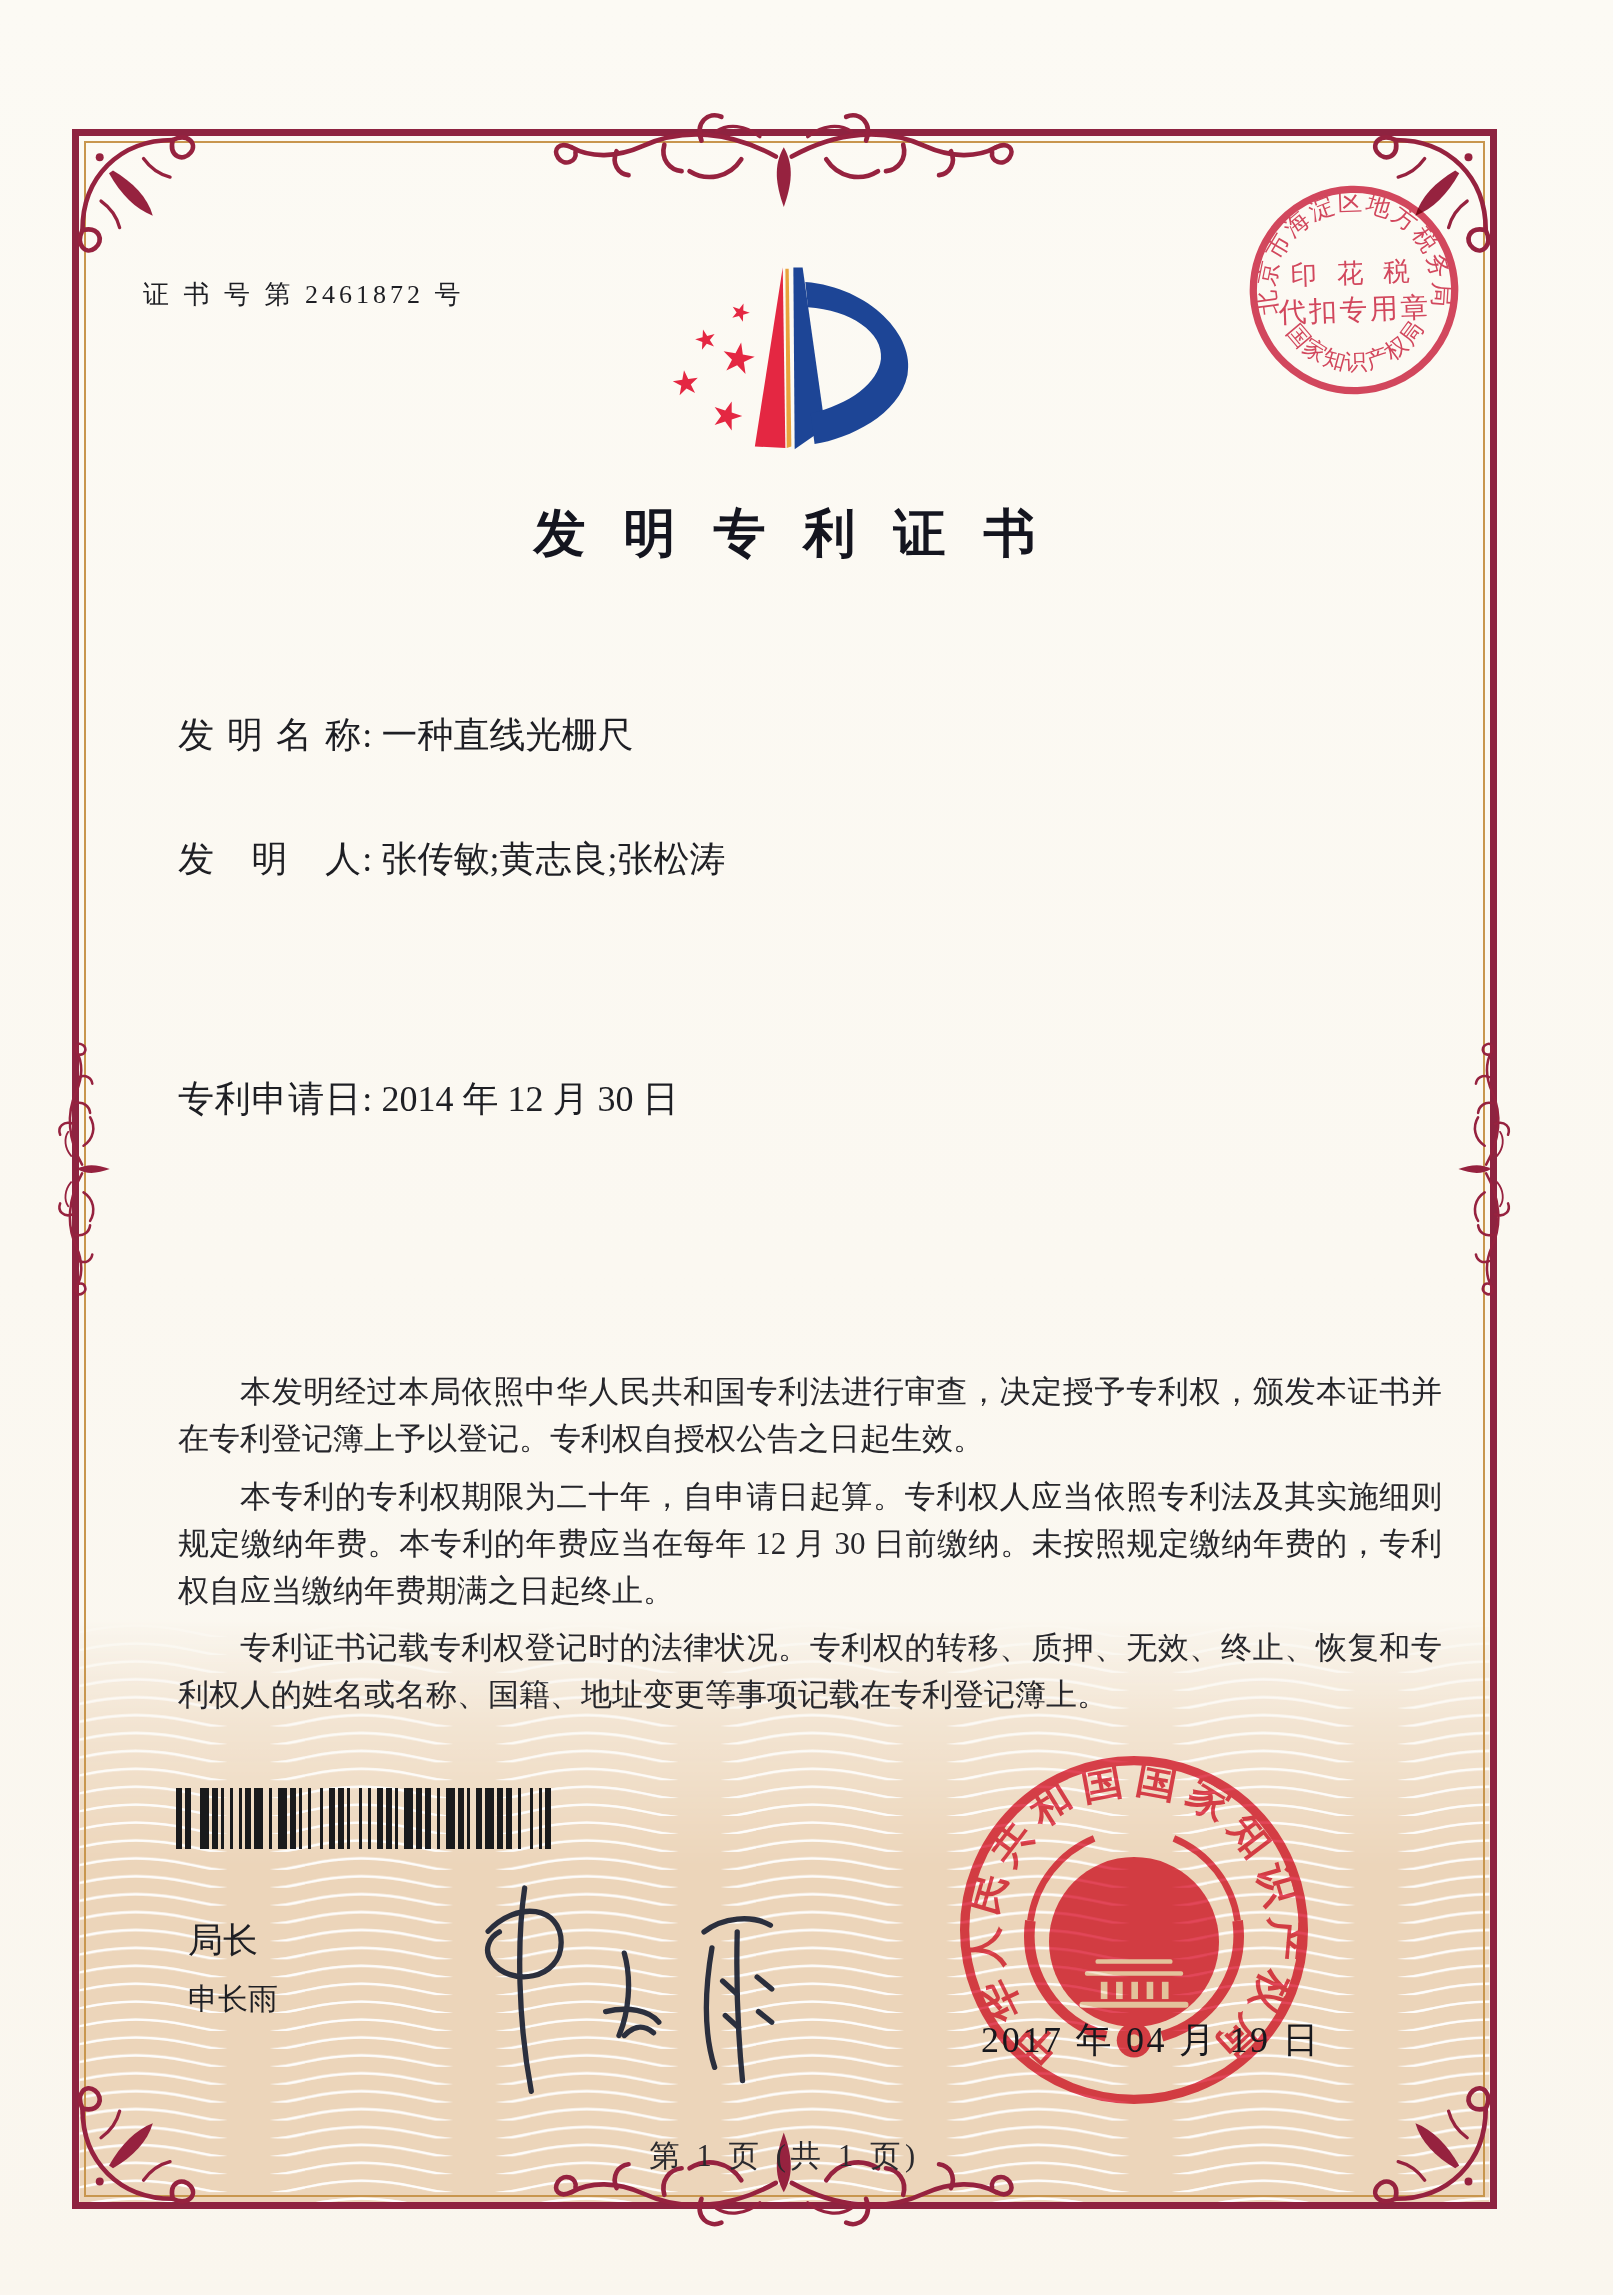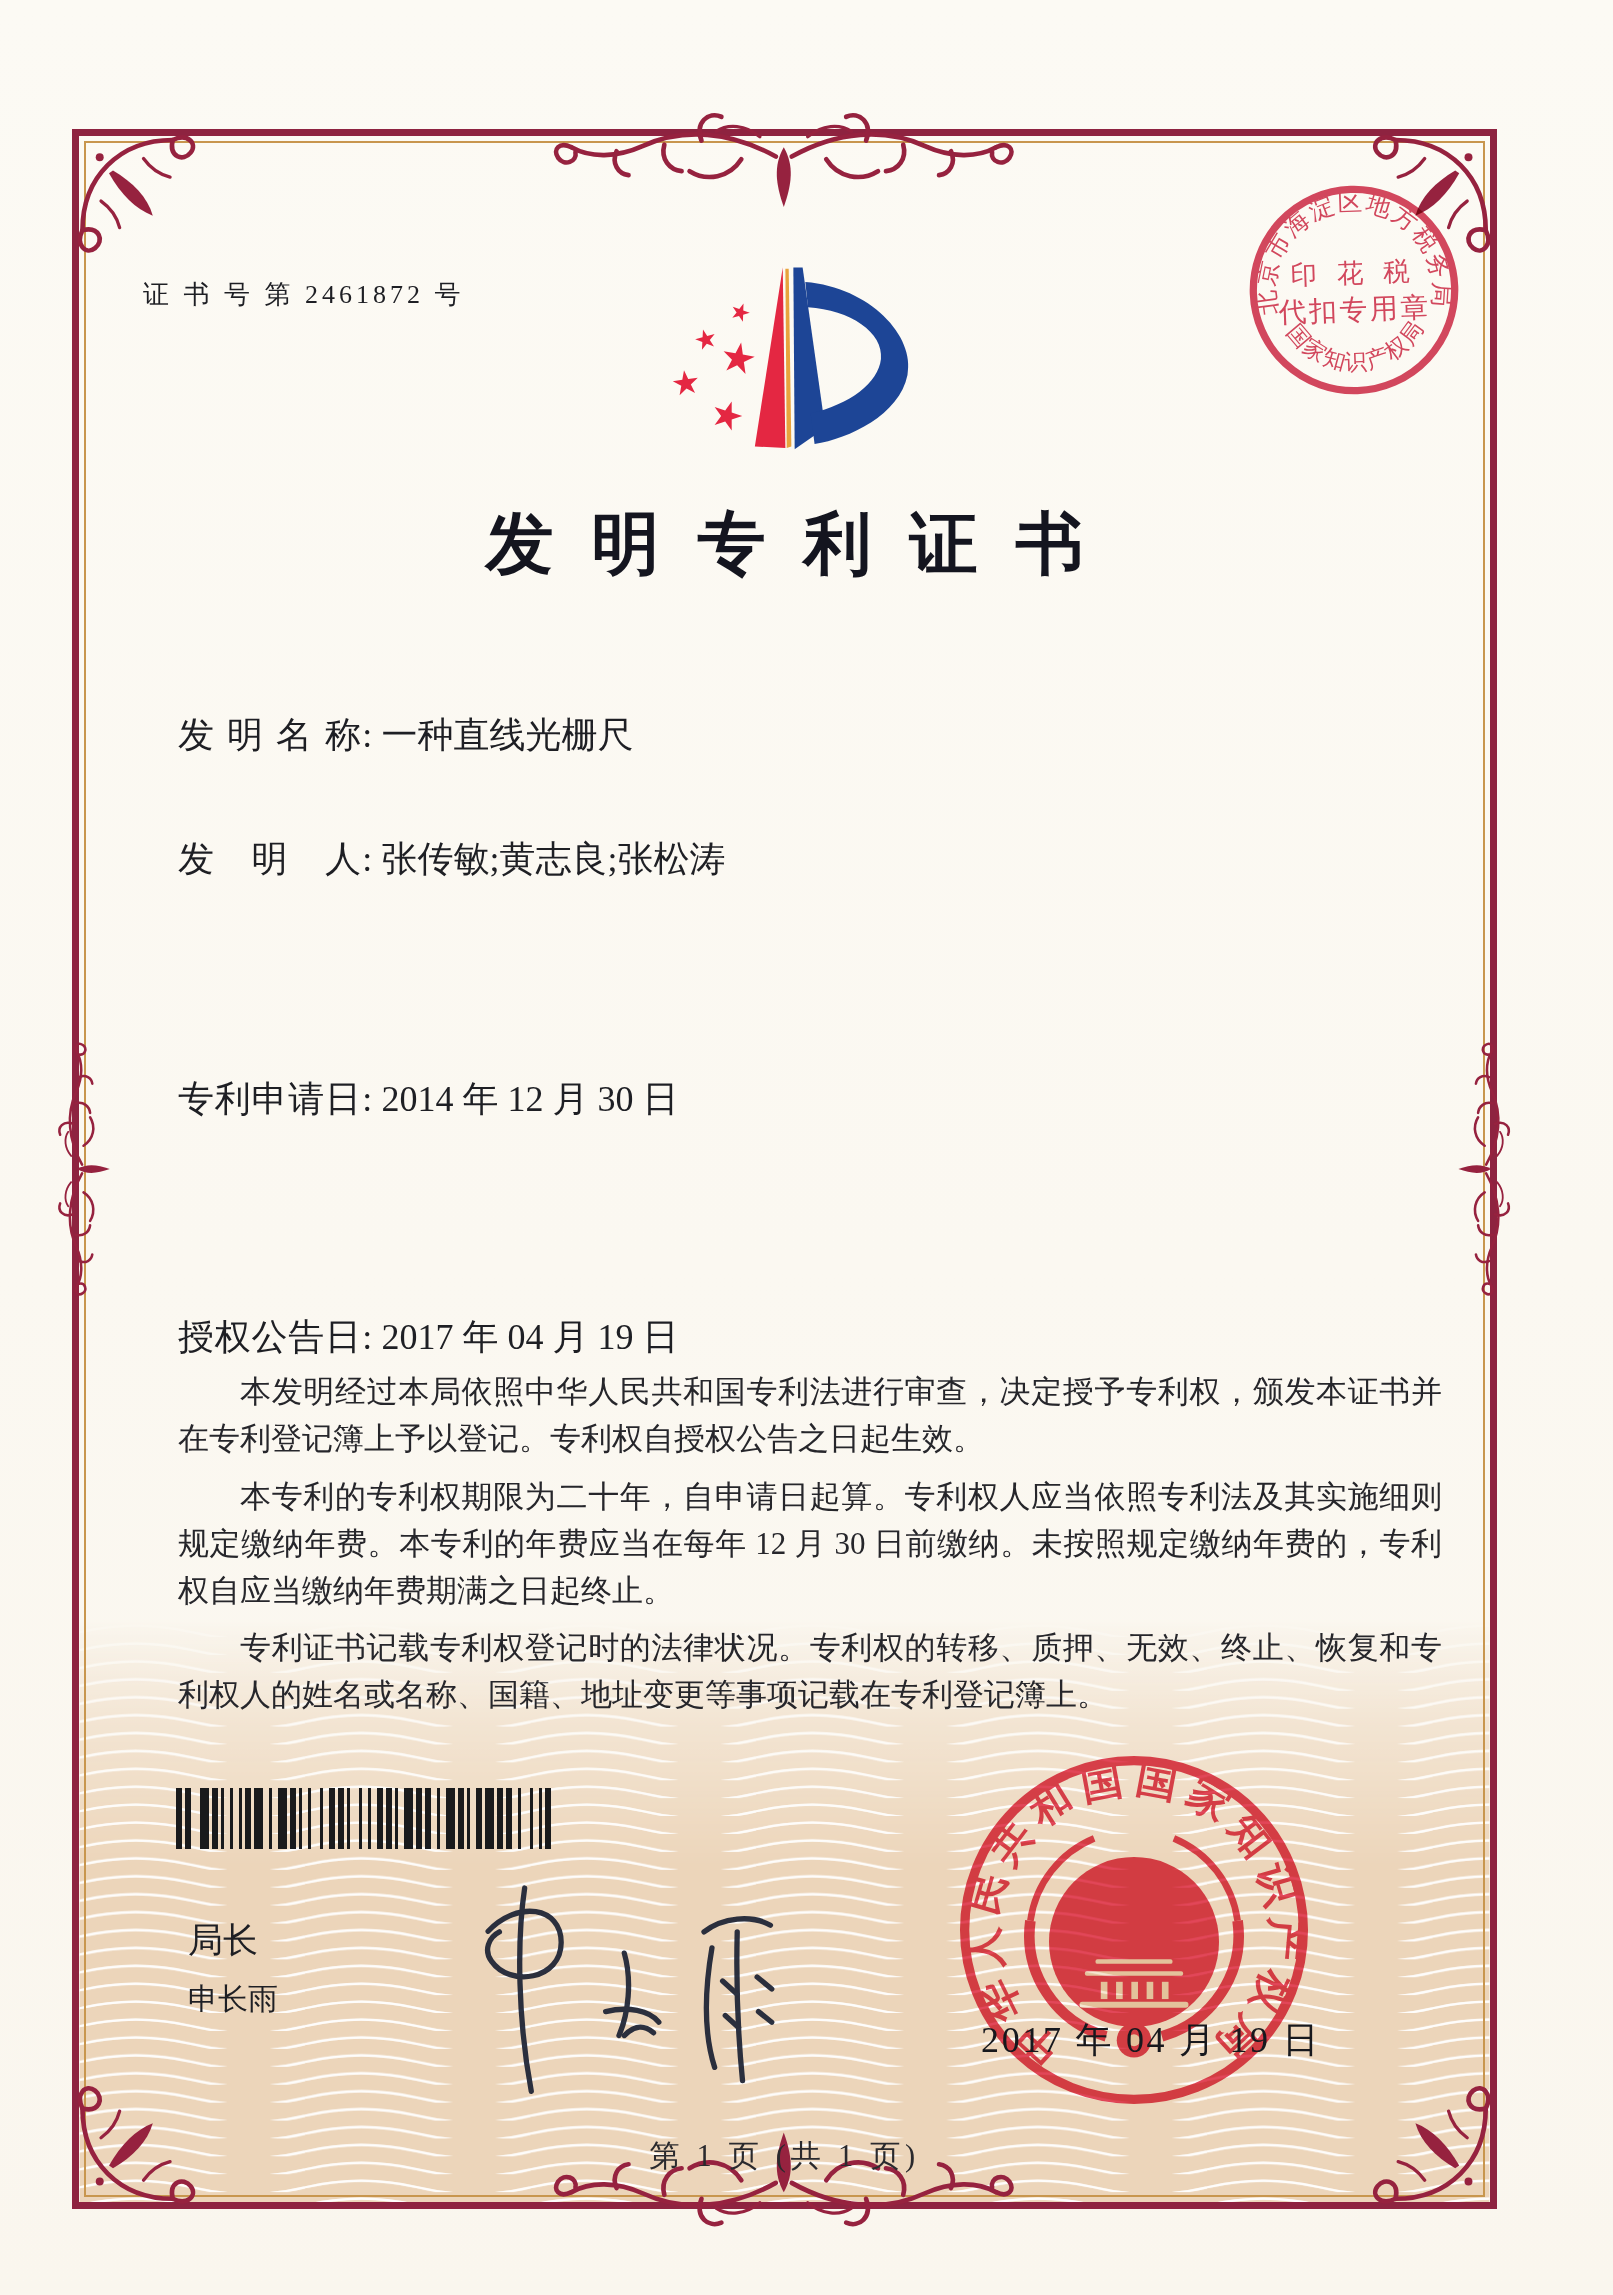--- a/index.html
+++ b/index.html
@@ -19,21 +19,21 @@
     box-sizing:border-box;
   }
   .frame-gold{
     position:absolute;left:4.6px;top:4.6px;right:4.6px;bottom:4.6px;
     border:2px solid #c8964e;
   }
   
   .certno{left:143px;top:277px;font-size:26px;letter-spacing:4px;color:#1e1f24;}
   .title{
     left:72px;top:499px;width:1425px;text-align:center;
-    font-size:68px;font-weight:bold;letter-spacing:38px;text-indent:38px;
+    font-size:52px;font-weight:bold;letter-spacing:38px;text-indent:38px;
     color:#14151f;
   }
   .field{left:178px;font-size:36px;color:#1e1f24;white-space:nowrap;}
   .f-label{display:inline-block;width:183px;text-align:justify;text-align-last:justify;vertical-align:bottom;}
   .f-colon{display:inline-block;margin:0 9.3px 0 1.3px;}
   .paras{left:178px;top:1368px;width:1264px;font-size:31px;line-height:47px;color:#26262b;text-align:justify;}
   .paras p{margin:0 0 10.6px 0;text-indent:2em;}
   .sig-role{left:188px;top:1917px;font-size:35px;color:#1e1f24;}
   .sig-name{left:188px;top:1979px;font-size:30px;color:#1e1f24;}
   .seal-date{left:981px;top:2016px;font-size:36px;letter-spacing:2.7px;color:#17181d;z-index:6;}
@@ -136,23 +136,20 @@
   <div class="abs title content">发明专利证书</div>
 
   <div class="abs field content" style="top:711px">
     <span class="f-label">发明名称</span><span class="f-colon">:</span><span>一种直线光栅尺</span>
   </div>
   <div class="abs field content" style="top:835px">
     <span class="f-label">发明人</span><span class="f-colon">:</span><span>张传敏;黄志良;张松涛</span>
   </div>
   <div class="abs field content" style="top:1075px">
     <span class="f-label">专利申请日</span><span class="f-colon">:</span><span>2014 年 12 月 30 日</span>
-  </div>
-  <div class="abs field content" style="top:1313px">
-    <span class="f-label">授权公告日</span><span class="f-colon">:</span><span>2017 年 04 月 19 日</span>
   </div>
 
   <div class="abs paras content">
     <p>本发明经过本局依照中华人民共和国专利法进行审查，决定授予专利权，颁发本证书并在专利登记簿上予以登记。专利权自授权公告之日起生效。</p>
     <p>本专利的专利权期限为二十年，自申请日起算。专利权人应当依照专利法及其实施细则规定缴纳年费。本专利的年费应当在每年 12 月 30 日前缴纳。未按照规定缴纳年费的，专利权自应当缴纳年费期满之日起终止。</p>
     <p>专利证书记载专利权登记时的法律状况。专利权的转移、质押、无效、终止、恢复和专利权人的姓名或名称、国籍、地址变更等事项记载在专利登记簿上。</p>
   </div>
 
   <div class="abs barcode" id="barcode">
       <div class="bar" style="width: 6px; background: rgb(25, 26, 28);"></div>

